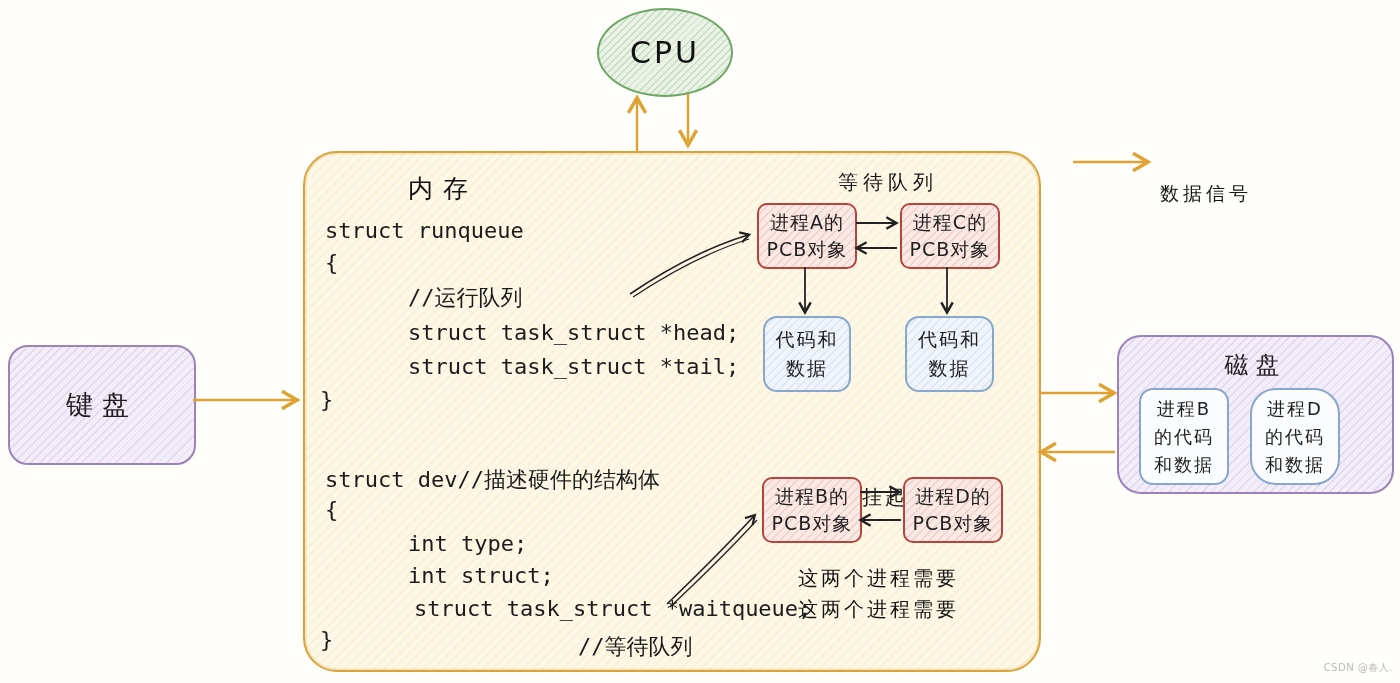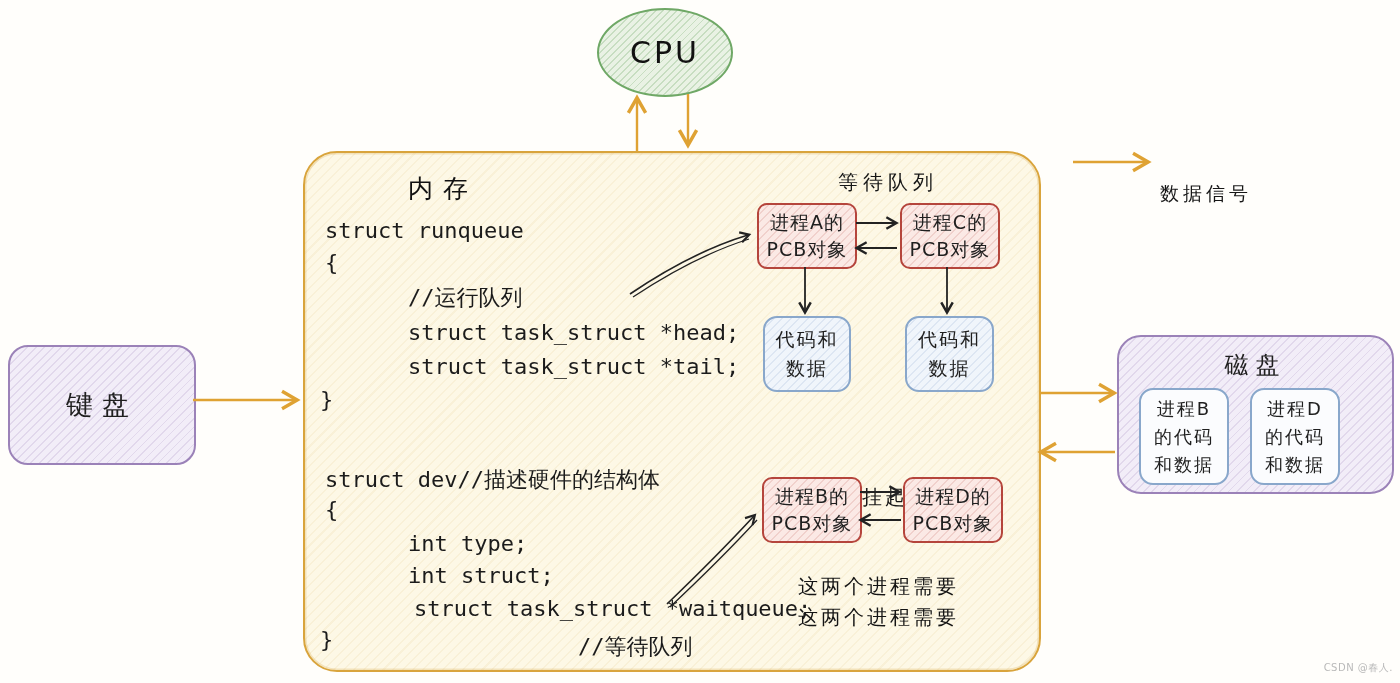--- a/index.html
+++ b/index.html
@@ -90,37 +90,37 @@
 
   <div class="abs redbox hatch-red" style="left:762px;top:477px;width:96px;height:62px;">
     <span>进程B的</span>
     <span>PCB对象</span>
   </div>
   <div class="abs redbox hatch-red" style="left:903px;top:477px;width:96px;height:62px;">
     <span>进程D的</span>
     <span>PCB对象</span>
   </div>
 
-  <div class="abs note hand" style="left:798px;top:563px;margin-top:8px;">
+  <div class="abs note hand" style="left:798px;top:563px;">
     <div>这两个进程需要</div>
     <div>这两个进程需要</div>
   </div>
 
   <div class="abs kbd hatch-purple">
     <span class="kbdlabel">键盘</span>
   </div>
 
   <div class="abs disk hatch-purple">
     <div class="disktitle abs" style="left:0;top:12px;">磁盘</div>
     <div class="abs diskcell" style="left:20px;top:51px;width:86px;height:93px;">
       <span>进程B</span>
       <span>的代码</span>
       <span>和数据</span>
     </div>
-    <div class="abs diskcell" style="left:131px;top:51px;width:86px;height:93px;">
+    <div class="abs diskcell" style="left:131px;top:51px;width:86px;height:93px;border-radius:26px;">
       <span>进程D</span>
       <span>的代码</span>
       <span>和数据</span>
     </div>
   </div>
 
   <div class="abs legendlabel hand" style="left:1160px;top:150px;margin-top:31px;">数据信号</div>
 
   <div class="abs watermark" style="right:7px;top:661px;">CSDN @春人.</div>
 

